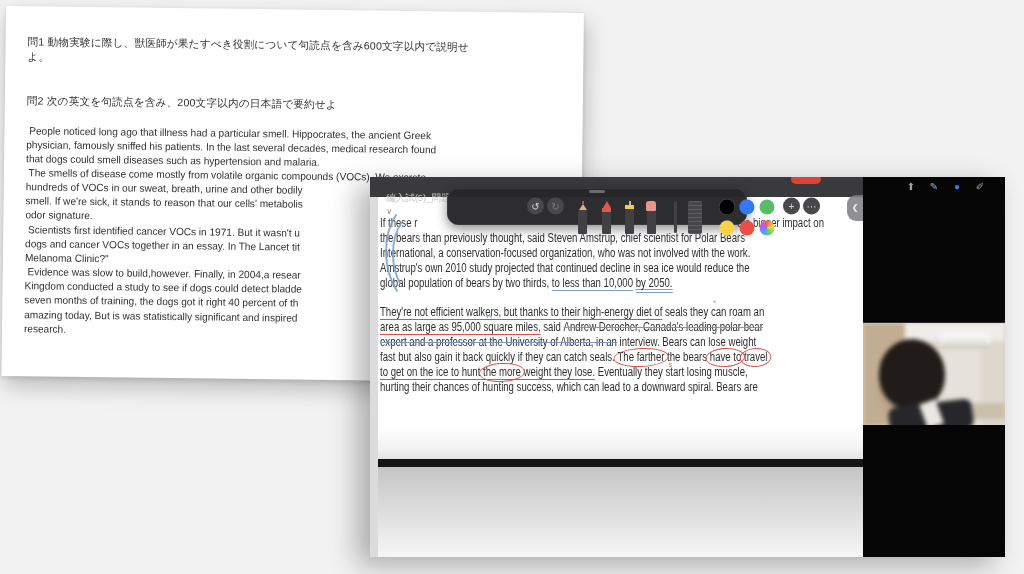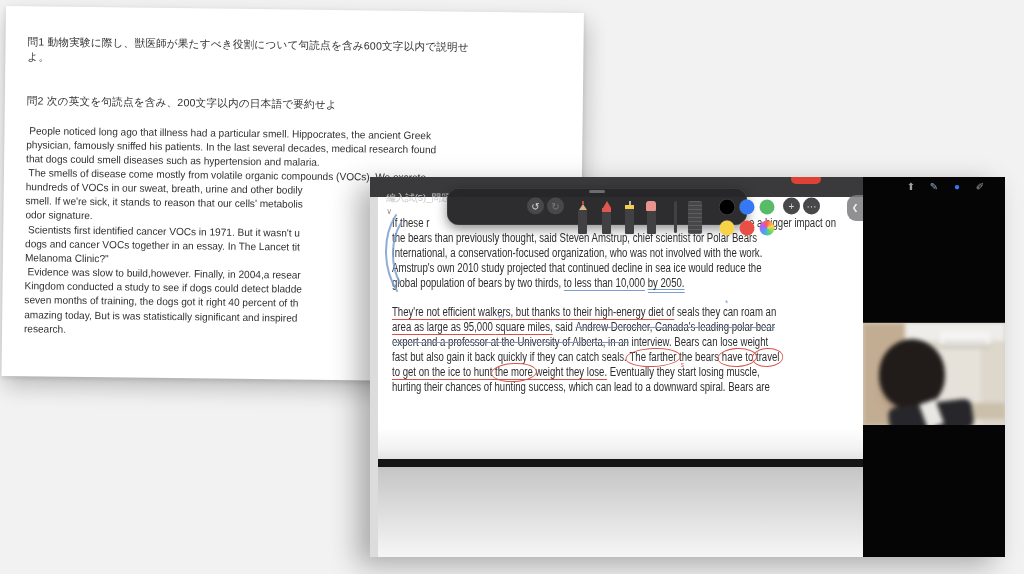--- a/index.html
+++ b/index.html
@@ -33,21 +33,21 @@
   
   .left-strip { position:absolute; left:0; top:20px; width:8px; height:360px; background:#dcdcdd; z-index:3; }
   .doc-page { position:absolute; left:8px; top:20px; width:485px; height:262px; background:#fdfdfd;
               background:linear-gradient(#ffffff 0 88%, #f2f2f2 96%, #e4e4e4 100%); z-index:1; }
   .separator { position:absolute; left:0; top:282px; width:493px; height:8px;
                background:var(--separator-bg,#151516); z-index:2; }
   .page2 { position:absolute; left:0; top:290px; width:493px; height:90px;
            background:linear-gradient(#c5c5c6, #f6f6f6); z-index:1; }
 
   
-  .doc-text { position:absolute; left:8px; top:20px; width:470px; padding:19px 12px 0 14px; z-index:2;
+  .doc-text { position:absolute; left:8px; top:20px; width:470px; padding:19px 12px 0 2px; z-index:2;
               color:#2e2e30; }
   .line { display:flex; white-space:pre; font-size:12px; line-height:15px;
           transform:scaleX(0.80); transform-origin:left center; width:555px; }
   .spacer { height:12px; }
   .gap { flex:1 1 auto; }
 
   
   .u-red  { text-decoration:underline; text-decoration-color:var(--red-ink,#d85147);
             text-decoration-thickness:1.4px; text-underline-offset:2.5px; }
   .u-blue { text-decoration:underline; text-decoration-color:var(--blue-ink,#7aa0cf);

